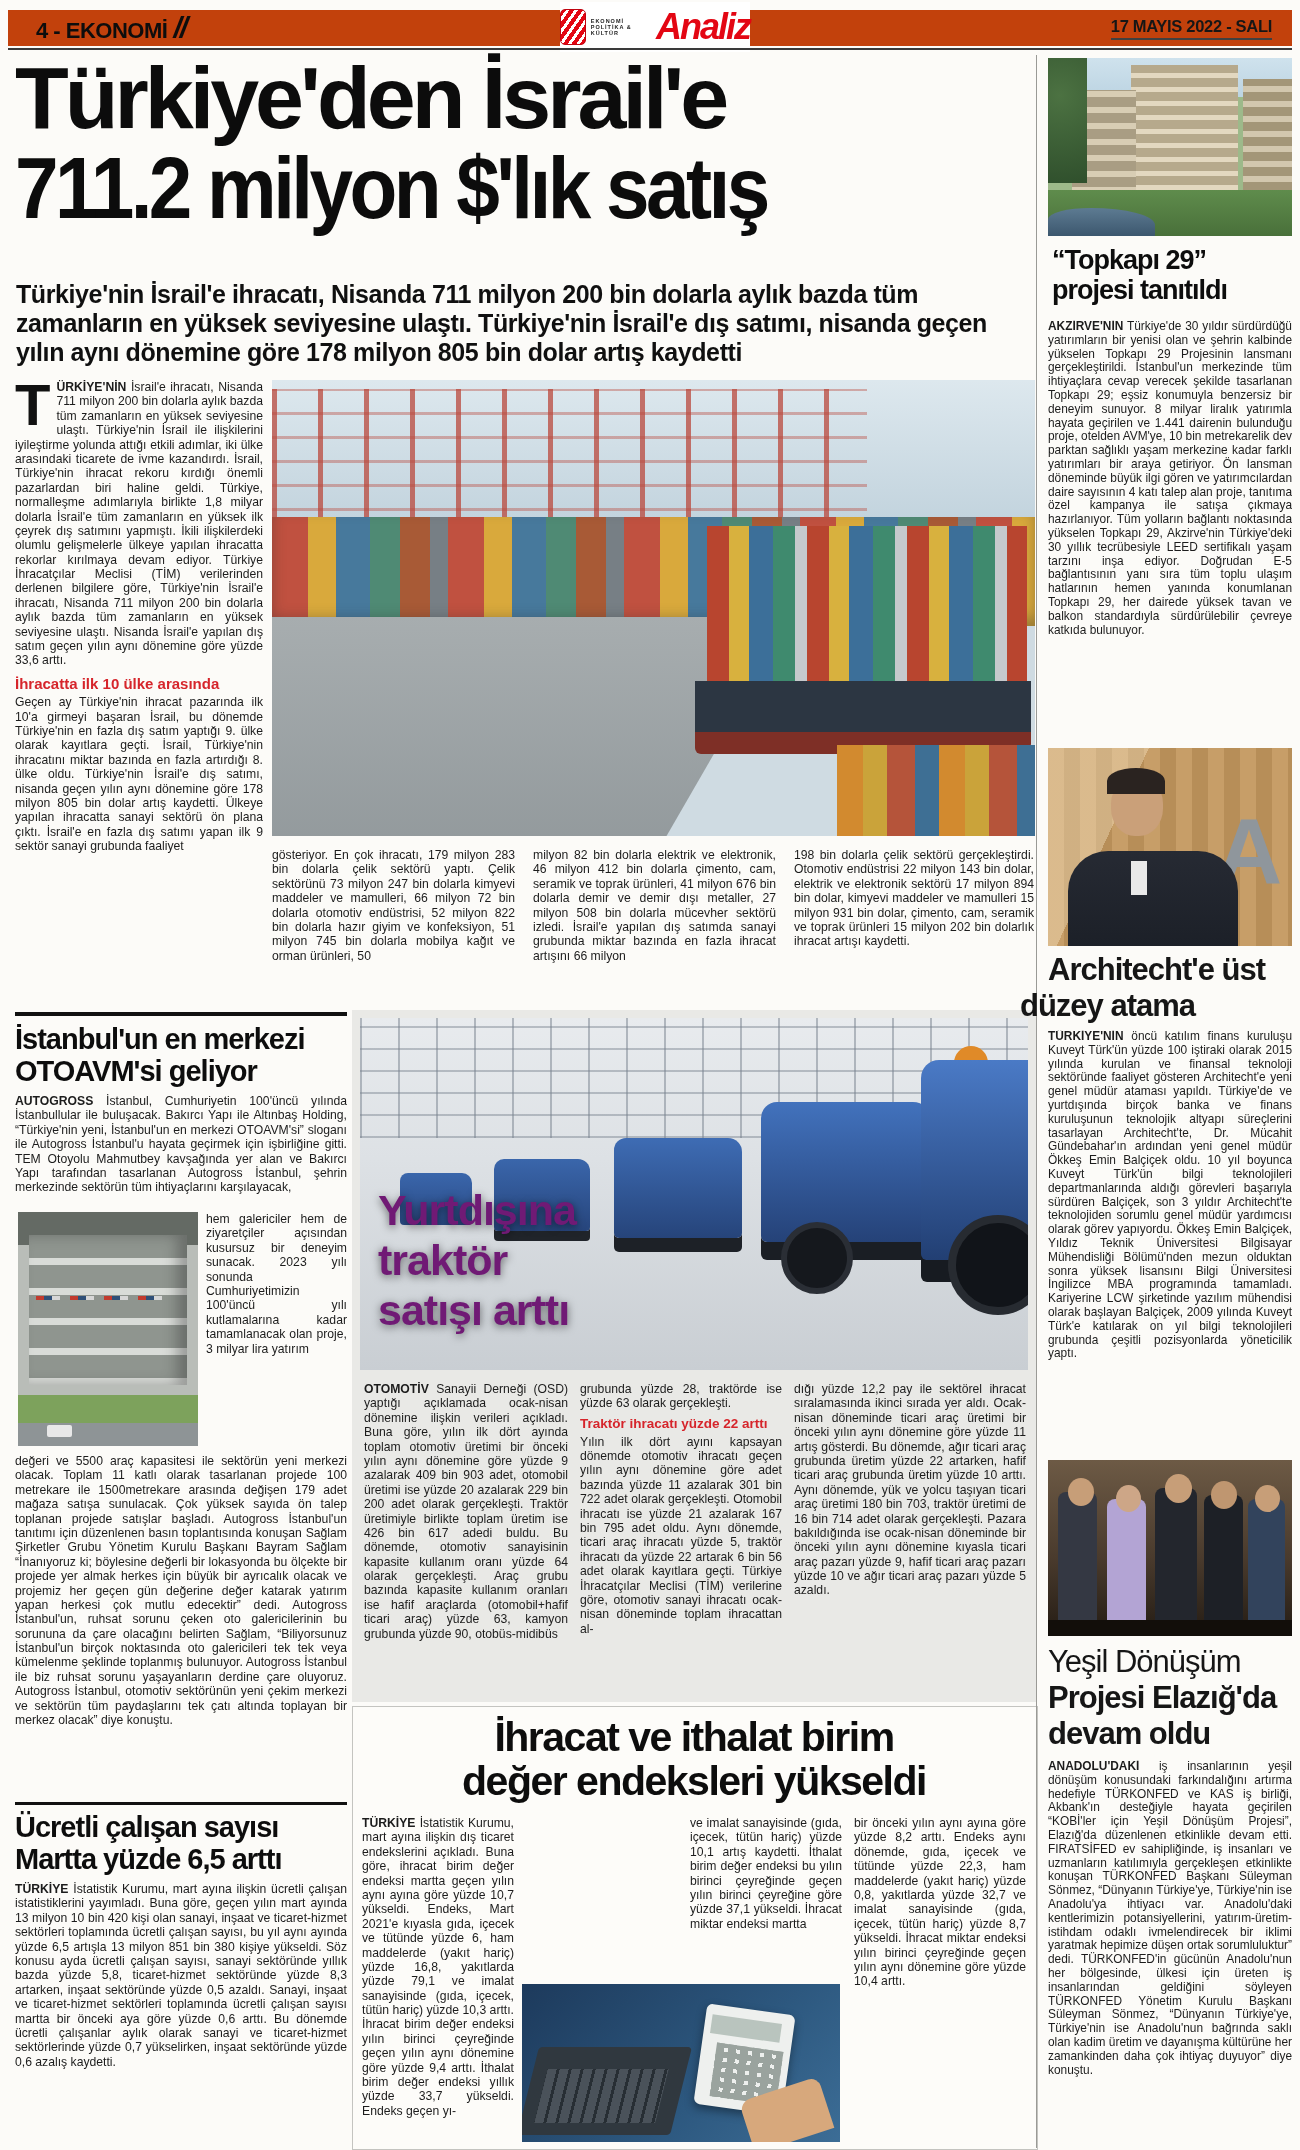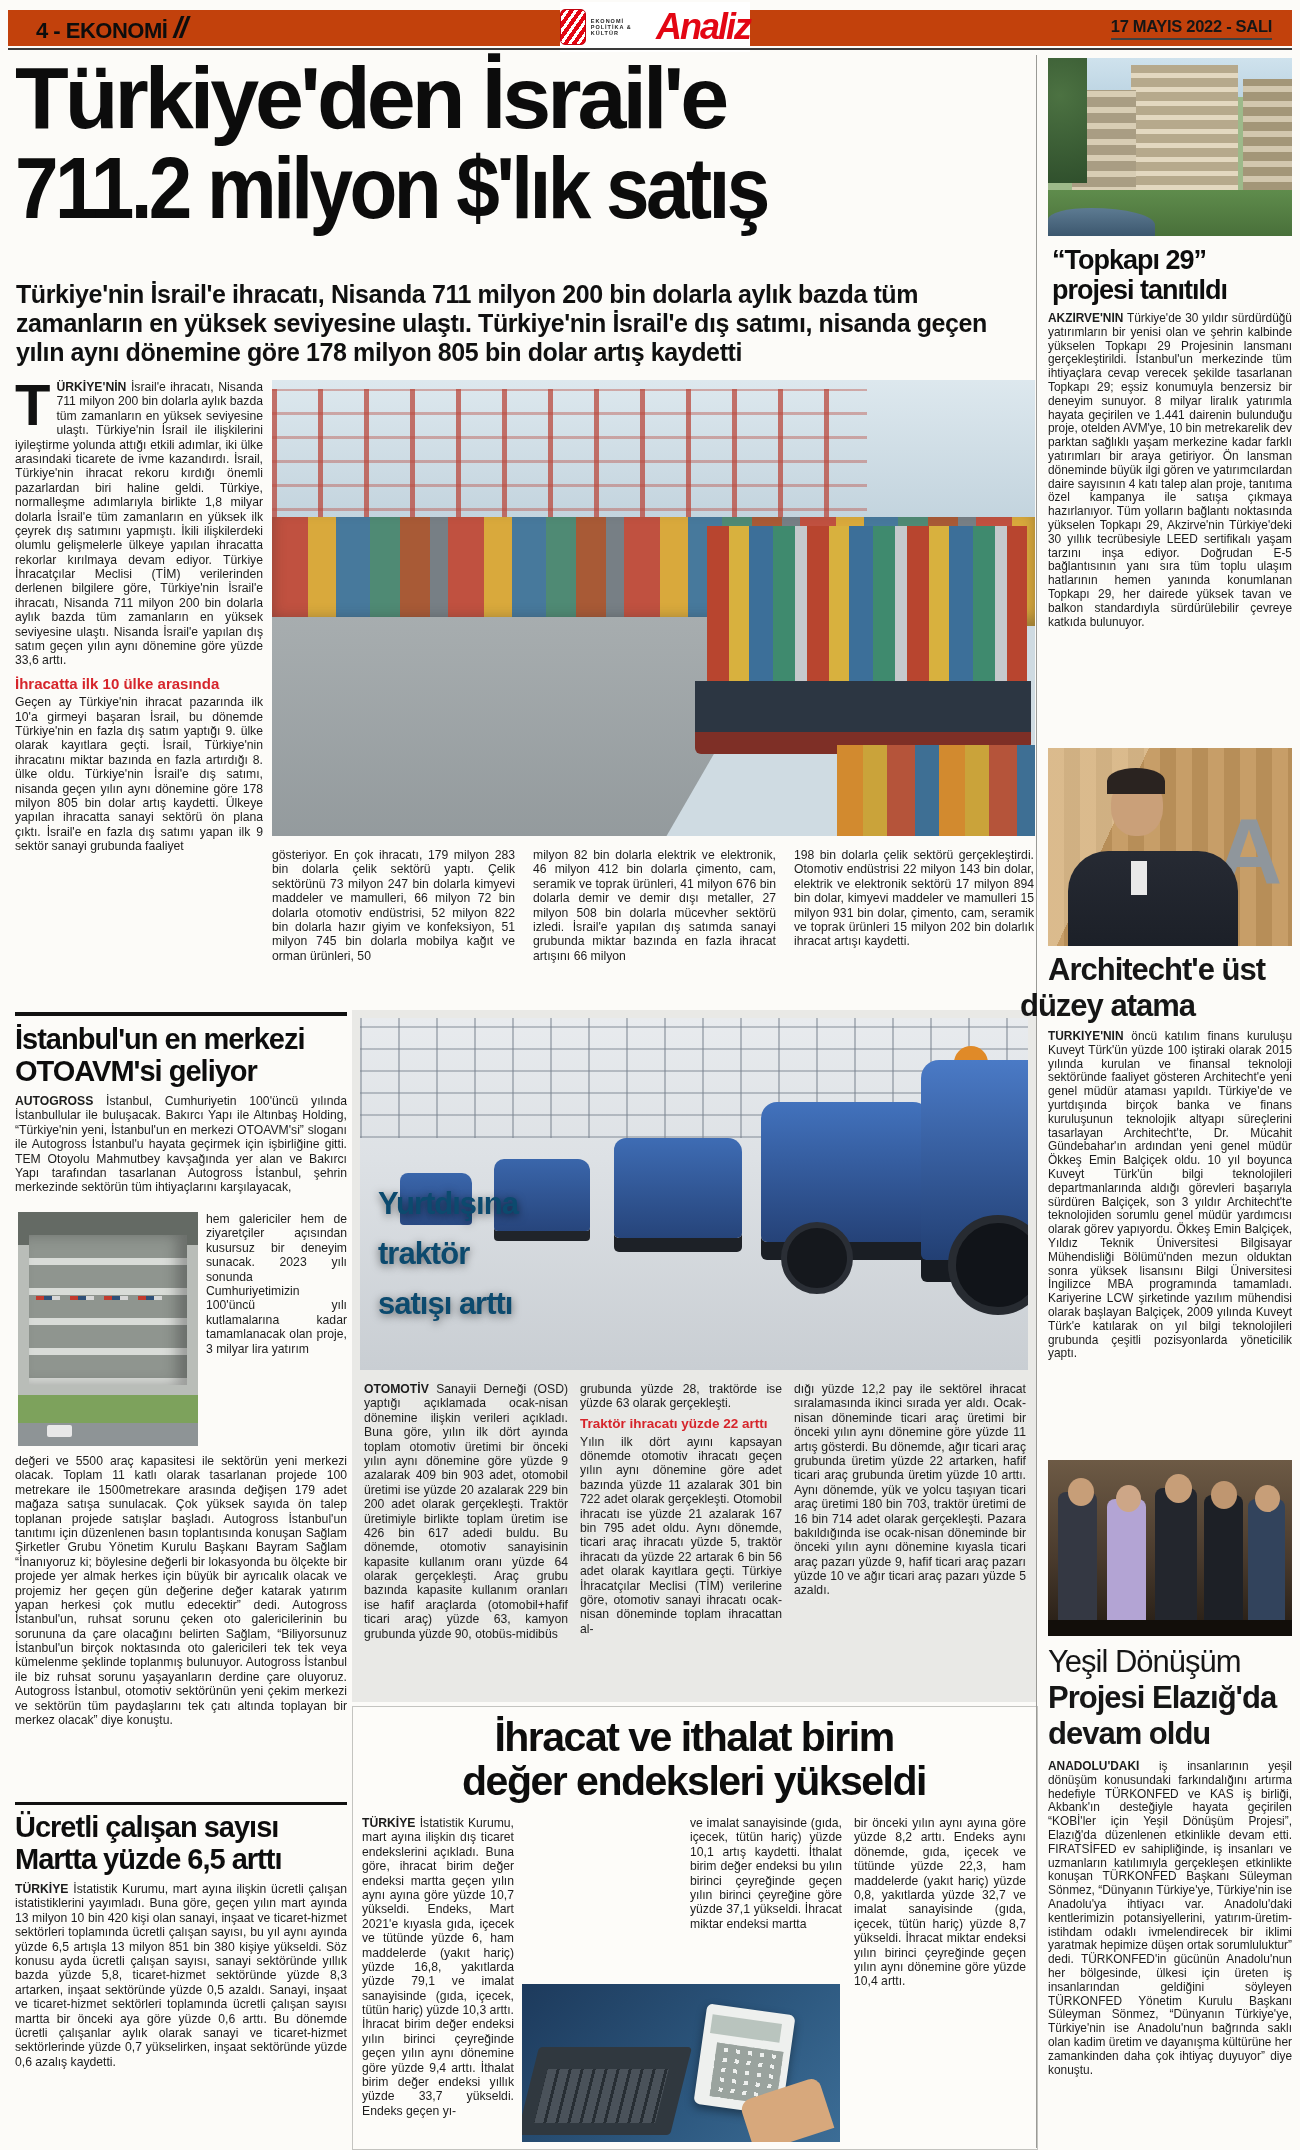--- a/index.html
+++ b/index.html
@@ -27,21 +27,21 @@
   .deck{font-weight:bold;font-size:25px;line-height:1.16;letter-spacing:-0.4px;color:#101010;}
   .h2a{font-weight:bold;font-size:29px;letter-spacing:-1px;line-height:1.04;color:#0d0d0d;}
   .h2side{font-weight:bold;font-size:27px;letter-spacing:-1px;line-height:1.05;color:#0d0d0d;}
   .rule-thick{background:#111;}
   .vrule{background:#9a9a96;}
   
   .ph{overflow:hidden;position:absolute;background:#ccc;}
   .ph>div,.ph>span{position:absolute;}
   
   .graybox{background:#e9e9e6;}
-  .overlayhl{font-weight:bold;font-size:31px;line-height:1.06;color:#0c4a6e;letter-spacing:-1px;text-shadow:0 2px 8px rgba(0,0,0,0.55);}
+  .overlayhl{font-weight:bold;font-size:43px;line-height:1.06;color:#701a75;letter-spacing:-1px;text-shadow:0 2px 8px rgba(0,0,0,0.55);}
   .endeks-hl{font-weight:bold;font-size:41px;letter-spacing:-1.5px;line-height:1.03;text-align:center;color:#0d0d0d;}
 </style>
 </head>
 <body>
 
 <div class="page">
 
   <div class="abs hdr-bar">
     <div class="hdr-left">
       <span>4 - EKONOMİ</span><span class="slashes">//</span>
@@ -159,21 +159,21 @@
   <div class="ph" style="left:1048px;top:58px;width:244px;height:178px;background:linear-gradient(180deg,#cfe2ed 0%,#bcd4e2 22%,#9db98a 22%);">
     <div style="left:34%;top:4%;width:44%;height:78%;background:repeating-linear-gradient(0deg,#e3d8c0 0 5px,#b6a98c 5px 14px),repeating-linear-gradient(90deg,rgba(90,80,60,0.35) 0 2px,transparent 2px 12px);"></div>
     <div style="left:10%;top:18%;width:26%;height:58%;background:repeating-linear-gradient(0deg,#d8cdb4 0 6px,#a99d83 6px 16px);"></div>
     <div style="right:0;top:12%;width:20%;height:66%;background:repeating-linear-gradient(0deg,#d2c7ae 0 6px,#a39678 6px 15px);"></div>
     <div style="left:0;top:0;width:16%;height:70%;background:radial-gradient(circle at 30% 30%,#4c7242,#2f4f2c);"></div>
     <div style="left:0;bottom:0;width:100%;height:26%;background:linear-gradient(180deg,#5f8c4c,#49703a);"></div>
     <div style="left:0;bottom:0;width:44%;height:16%;background:linear-gradient(180deg,#5d7b92,#3c576e);border-radius:40% 60% 0 0;"></div>
   </div>
   <div class="abs h2side" style="left:1052px;top:246px;">“Topkapı 29”</div>
   <div class="abs h2side" style="left:1052px;top:276px;">projesi tanıtıldı</div>
-  <div class="abs stxt" style="left:1048px;top:312px;width:244px;height:428px;">
+  <div class="abs stxt" style="left:1048px;top:320px;width:244px;height:428px;">
     <span class="lead">AKZİRVE'NİN</span>
     <span>Türkiye'de 30 yıldır sürdürdüğü yatırımların bir yenisi olan ve şehrin kalbinde yükselen Topkapı 29 Projesinin lansmanı gerçekleştirildi. İstanbul'un merkezinde tüm ihtiyaçlara cevap verecek şekilde tasarlanan Topkapı 29; eşsiz konumuyla benzersiz bir deneyim sunuyor. 8 milyar liralık yatırımla hayata geçirilen ve 1.441 dairenin bulunduğu proje, otelden AVM'ye, 10 bin metrekarelik dev parktan sağlıklı yaşam merkezine kadar farklı yatırımları bir araya getiriyor. Ön lansman döneminde büyük ilgi gören ve yatırımcılardan daire sayısının 4 katı talep alan proje, tanıtıma özel kampanya ile satışa çıkmaya hazırlanıyor. Tüm yolların bağlantı noktasında yükselen Topkapı 29, Akzirve'nin Türkiye'deki 30 yıllık tecrübesiyle LEED sertifikalı yaşam tarzını inşa ediyor. Doğrudan E-5 bağlantısının yanı sıra tüm toplu ulaşım hatlarının hemen yanında konumlanan Topkapı 29, her dairede yüksek tavan ve balkon standardıyla sürdürülebilir çevreye katkıda bulunuyor.</span>
   </div>
 
   <div class="ph" style="left:1048px;top:748px;width:244px;height:198px;background:repeating-linear-gradient(90deg,#c79e68 0 16px,#b78e58 16px 32px);">
     <div style="left:0;top:0;width:100%;height:100%;background:linear-gradient(115deg,rgba(255,240,210,0.35) 0 30%,transparent 30%);"></div>
     <div style="right:4%;top:26%;font-family:'Liberation Sans',sans-serif;font-weight:bold;font-size:92px;color:#8f969c;">A</div>
     <div style="left:26%;top:14%;width:52px;height:60px;border-radius:46%;background:#caa079;"></div>
     <div style="left:24%;top:10%;width:58px;height:26px;border-radius:50% 50% 0 0;background:#2a2320;"></div>
     <div style="left:8%;bottom:0;width:70%;height:48%;background:linear-gradient(180deg,#262a33,#1c2028);border-radius:40px 40px 0 0;"></div>

